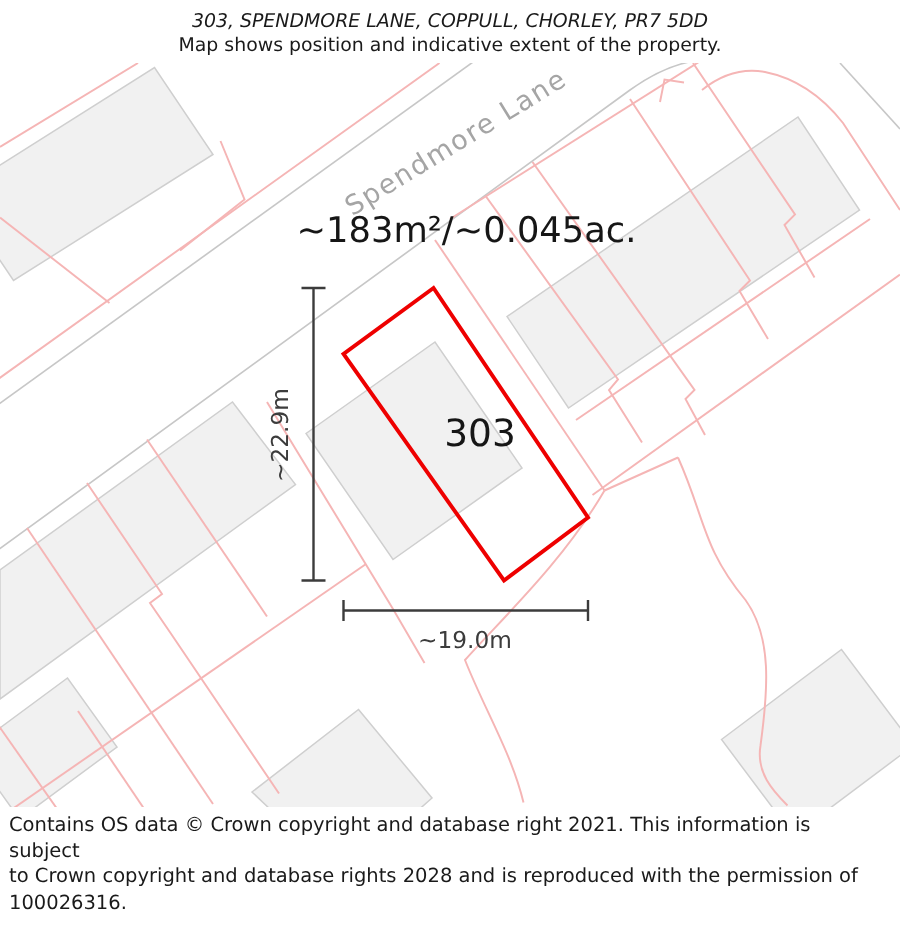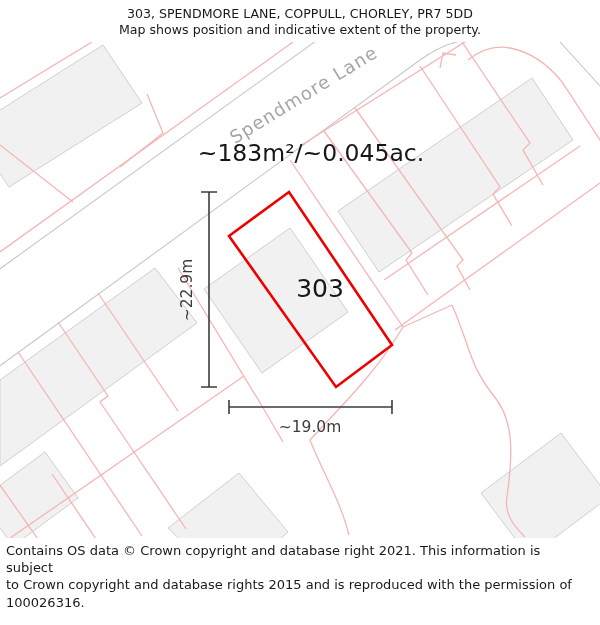--- a/index.html
+++ b/index.html
@@ -1,18 +1,18 @@
 <!DOCTYPE html>
 <html><head>
 <meta charset="utf-8">
 <style>
   html,body{margin:0;padding:0;background:#ffffff;}
   body{width:600px;height:625px;overflow:hidden;font-family:"DejaVu Sans",sans-serif;color:#1a1a1a;}
   .header{height:42px;text-align:center;padding-top:6px;box-sizing:border-box;}
-  .header .title{font-size:12.6px;line-height:16px;}
+  .header .title{font-size:12.6px;line-height:16px;font-style:italic;}
   .header .subtitle{font-size:12.6px;line-height:16px;}
   .map-wrap{width:600px;height:496px;position:relative;background:#ffffff;}
   svg{display:block;}
   .footer{height:87px;box-sizing:border-box;padding:4px 22px 0 6px;font-size:13px;line-height:17.2px;text-align:left;}
   .roads path{fill:none;stroke-width:1.1;}
   .pink path{fill:none;stroke-width:1.3;}
   .bld polygon{stroke-width:1;}
   .plot polygon{fill:none;stroke-width:2.6;stroke-linejoin:miter;}
   .dims path{fill:none;stroke-width:1.6;}
   text{font-family:"DejaVu Sans",sans-serif;}
@@ -87,15 +87,15 @@
   <text x="320" y="297" font-size="25" text-anchor="middle" fill="#161616">303</text>
 
   <text x="192" y="290" font-size="15.5" text-anchor="middle" transform="rotate(-90 192 290)" fill="#3c3c3c">~22.9m</text>
 
   <text x="310" y="432" font-size="15.5" text-anchor="middle" fill="#3c3c3c">~19.0m</text>
 </svg>
 </div>
 
 <div class="footer">
   <div>Contains OS data © Crown copyright and database right 2021. This information is subject</div>
-  <div>to Crown copyright and database rights 2015 and is reproduced with the permission of</div>
+  <div>to Crown copyright and database rights 2028 and is reproduced with the permission of</div>
   <div>100026316.</div>
 </div>
 
 </body></html>

